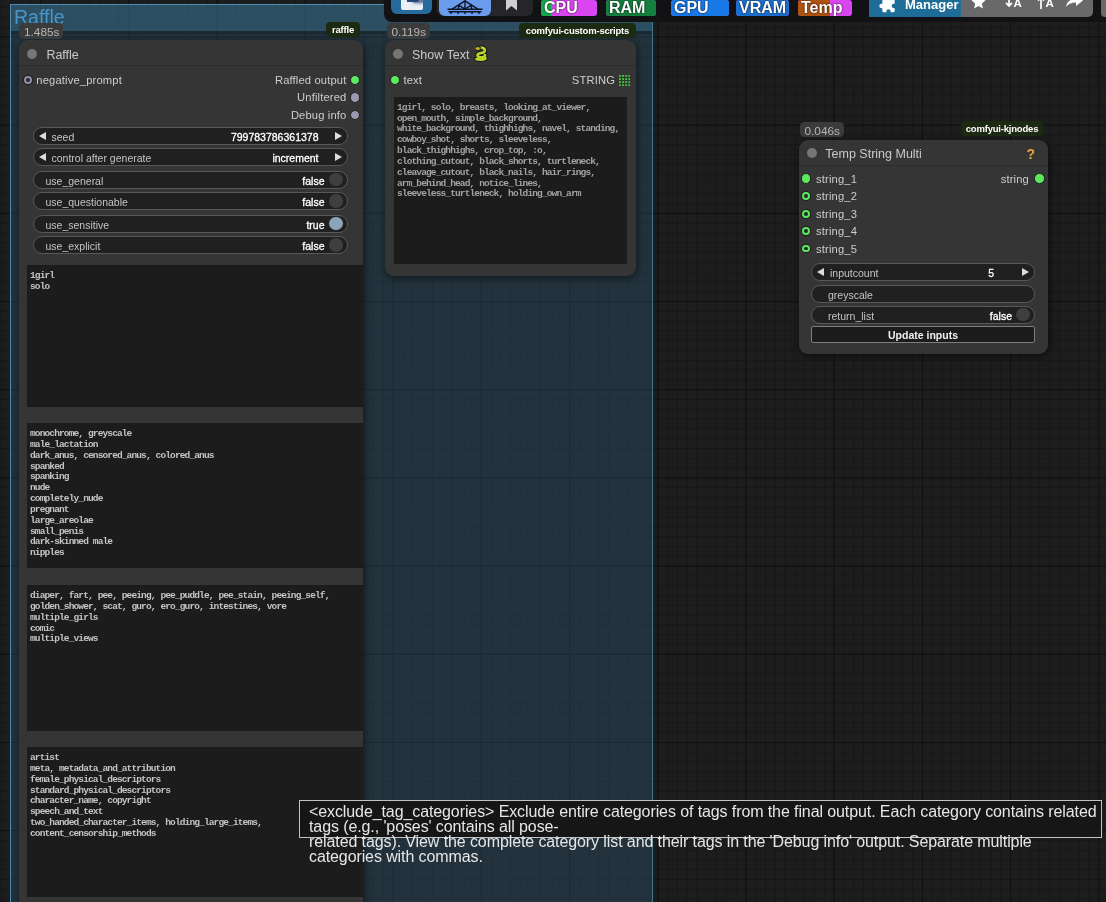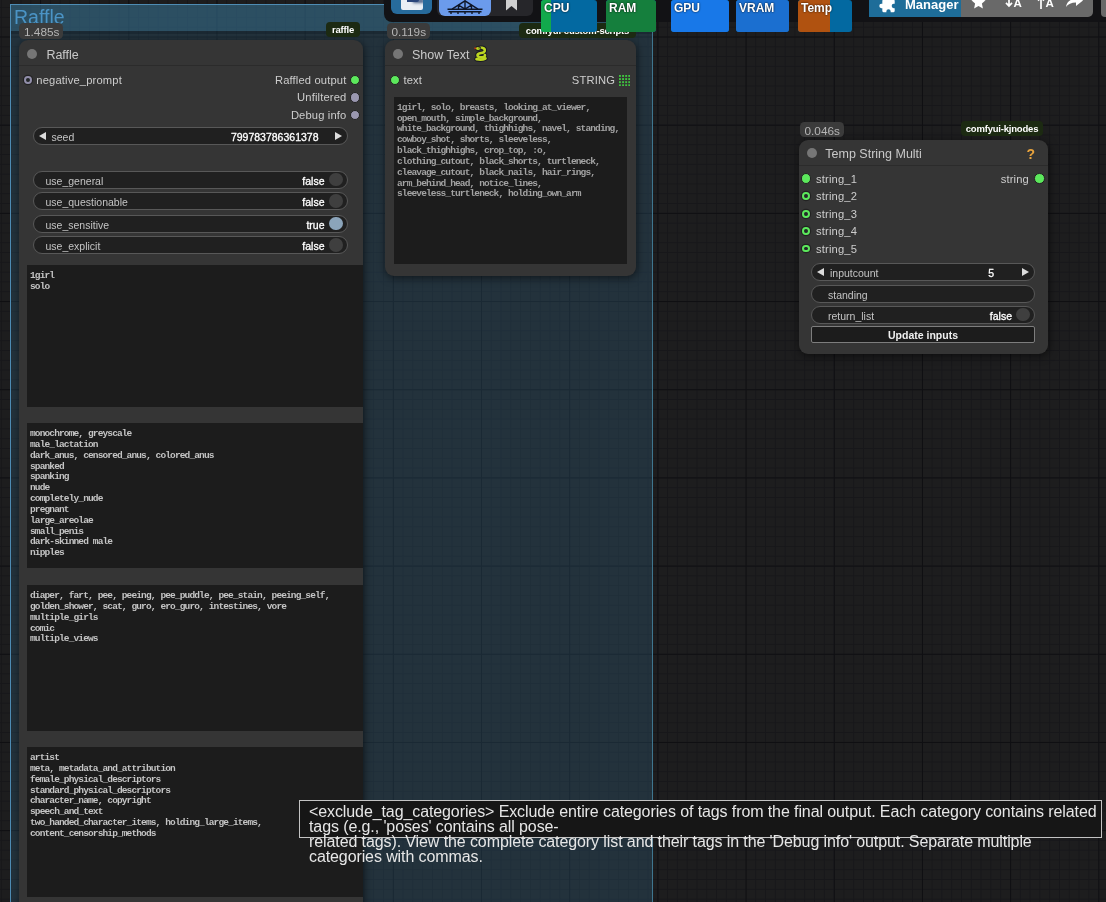--- a/index.html
+++ b/index.html
@@ -33,21 +33,21 @@
 .pill .val { position:absolute; right:28px; top:3px; color:#fff; -webkit-text-stroke:0.3px #fff; }
 .arrL { position:absolute; left:5px; top:4px; width:0; height:0; border-top:4.5px solid transparent; border-bottom:4.5px solid transparent; border-right:7.5px solid #dcdcdc; }
 .arrR { position:absolute; right:5px; top:4px; width:0; height:0; border-top:4.5px solid transparent; border-bottom:4.5px solid transparent; border-left:7.5px solid #dcdcdc; }
 .tog { position:absolute; right:4px; top:1.2px; width:13.8px; height:13.8px; border-radius:50%; background:#3f3f3f; }
 .ta { position:absolute; background:#1c1c1c; font-family:"Liberation Mono", monospace; font-size:9.5px; font-weight:bold; letter-spacing:-0.87px; line-height:10.85px; color:#c4c4c4; padding:6px 0 0 3px; white-space:pre; overflow:hidden; }
 
 .gbadge { position:absolute; height:15px; background:#1c2a12; border-radius:4px; color:#fff; font-weight:bold; font-size:9.5px; letter-spacing:-0.2px; text-align:center; line-height:15px; }
 .tbadge { position:absolute; height:15.5px; background:#3b3b3b; border-radius:4.5px; color:#b5b5b5; font-size:11.8px; line-height:18.2px; padding:0 4px 0 5px; }
 
 #tbar { left:384px; top:0; width:722px; height:22px; background:#121215; border-radius:0 0 0 8px; }
-.mon { position:absolute; top:0; height:32px; border-radius:3px; overflow:hidden; background:#0369a1; color:#fff; font-weight:bold; font-size:12px; line-height:16.5px; }
+.mon { position:absolute; top:0; height:16px; border-radius:3px; overflow:hidden; background:#d946ef; color:#fff; font-weight:bold; font-size:16px; line-height:16.5px; }
 .mon span { position:absolute; left:3px; top:0; text-shadow:0 0 2px #000; }
 .monfill { position:absolute; left:0; top:0; bottom:0; }
 
 #tip { left:299px; top:799.5px; width:803px; height:38px; background:#161616; border:1.5px solid #c3c3c3; color:#e6e6e6; font-size:16px; line-height:15px; padding:3.5px 0 0 9px; letter-spacing:-0.1px; }
 </style>
 </head>
 <body>
 <div id="group" class="abs"></div>
 <div id="group-head" class="abs"></div>
 <div class="abs" style="left:11px; top:31.3px; width:641px; height:2.8px; background:rgba(15,25,35,0.35);"></div>
@@ -63,20 +63,26 @@
   <div class="slotdot" style="right:2.7px; top:34.5px; background:#5ce85c;"></div>
   <div class="slotlbl" style="right:16.5px; top:51.3px;">Unfiltered</div>
   <div class="slotdot" style="right:2.7px; top:52px; background:#9a97b0;"></div>
   <div class="slotlbl" style="right:16.5px; top:68.8px;">Debug info</div>
   <div class="slotdot" style="right:2.7px; top:69.5px; background:#9a97b0;"></div>
 
   <div class="pill" style="left:13.5px; top:86.5px; width:315px;">
     <div class="arrL"></div>
       <div class="lbl">seed</div>
     <div class="val" style="right:28px;">799783786361378</div>
+    <div class="arrR"></div>
+  </div>
+  <div class="pill" style="left:13.5px; top:108px; width:315px;">
+    <div class="arrL"></div>
+      <div class="lbl">control after generate</div>
+    <div class="val" style="right:28px;">increment</div>
     <div class="arrR"></div>
   </div>
   <div class="pill" style="left:13.5px; top:130.5px; width:315px;">
     <div class="lbl" style="left:12px;">use_general</div>
     <div class="val" style="right:22px;">false</div>
     <div class="tog"></div>
   </div>
   <div class="pill" style="left:13.5px; top:152px; width:315px;">
     <div class="lbl" style="left:12px;text-align:right;">use_questionable</div>
     <div class="val" style="right:22px;">false</div>
@@ -191,21 +197,21 @@
   <div class="slotlbl" style="right:19px; top:33.2px;">string</div>
   <div class="slotdot" style="right:3.2px; top:33.9px; background:#5ce85c;"></div>
 
   <div class="pill" style="left:12px; top:123.6px; width:224px;">
     <div class="arrL"></div>
       <div class="lbl">inputcount</div>
     <div class="val" style="right:40px;">5</div>
     <div class="arrR"></div>
   </div>
   <div class="pill" style="left:12px; top:145.3px; width:224px;">
-    <div class="lbl" style="left:16px;">standing</div>
+    <div class="lbl" style="left:16px;">greyscale</div>
   </div>
   <div class="pill" style="left:12px; top:166px; width:224px;">
     <div class="lbl" style="left:16px;">return_list</div>
     <div class="val" style="right:22px;">false</div>
     <div class="tog"></div>
   </div>
   <div style="position:absolute; left:12px; top:186.3px; width:224px; height:17px; background:#1c1c1c; border:1px solid #7d7d7d; border-radius:2px; color:#f0f0f0; font-weight:bold; font-size:10.5px; text-align:center; line-height:16px;">Update inputs</div>
 </div>
 
 <div class="tbadge" style="left:19px; top:23px;">1.485s</div>

